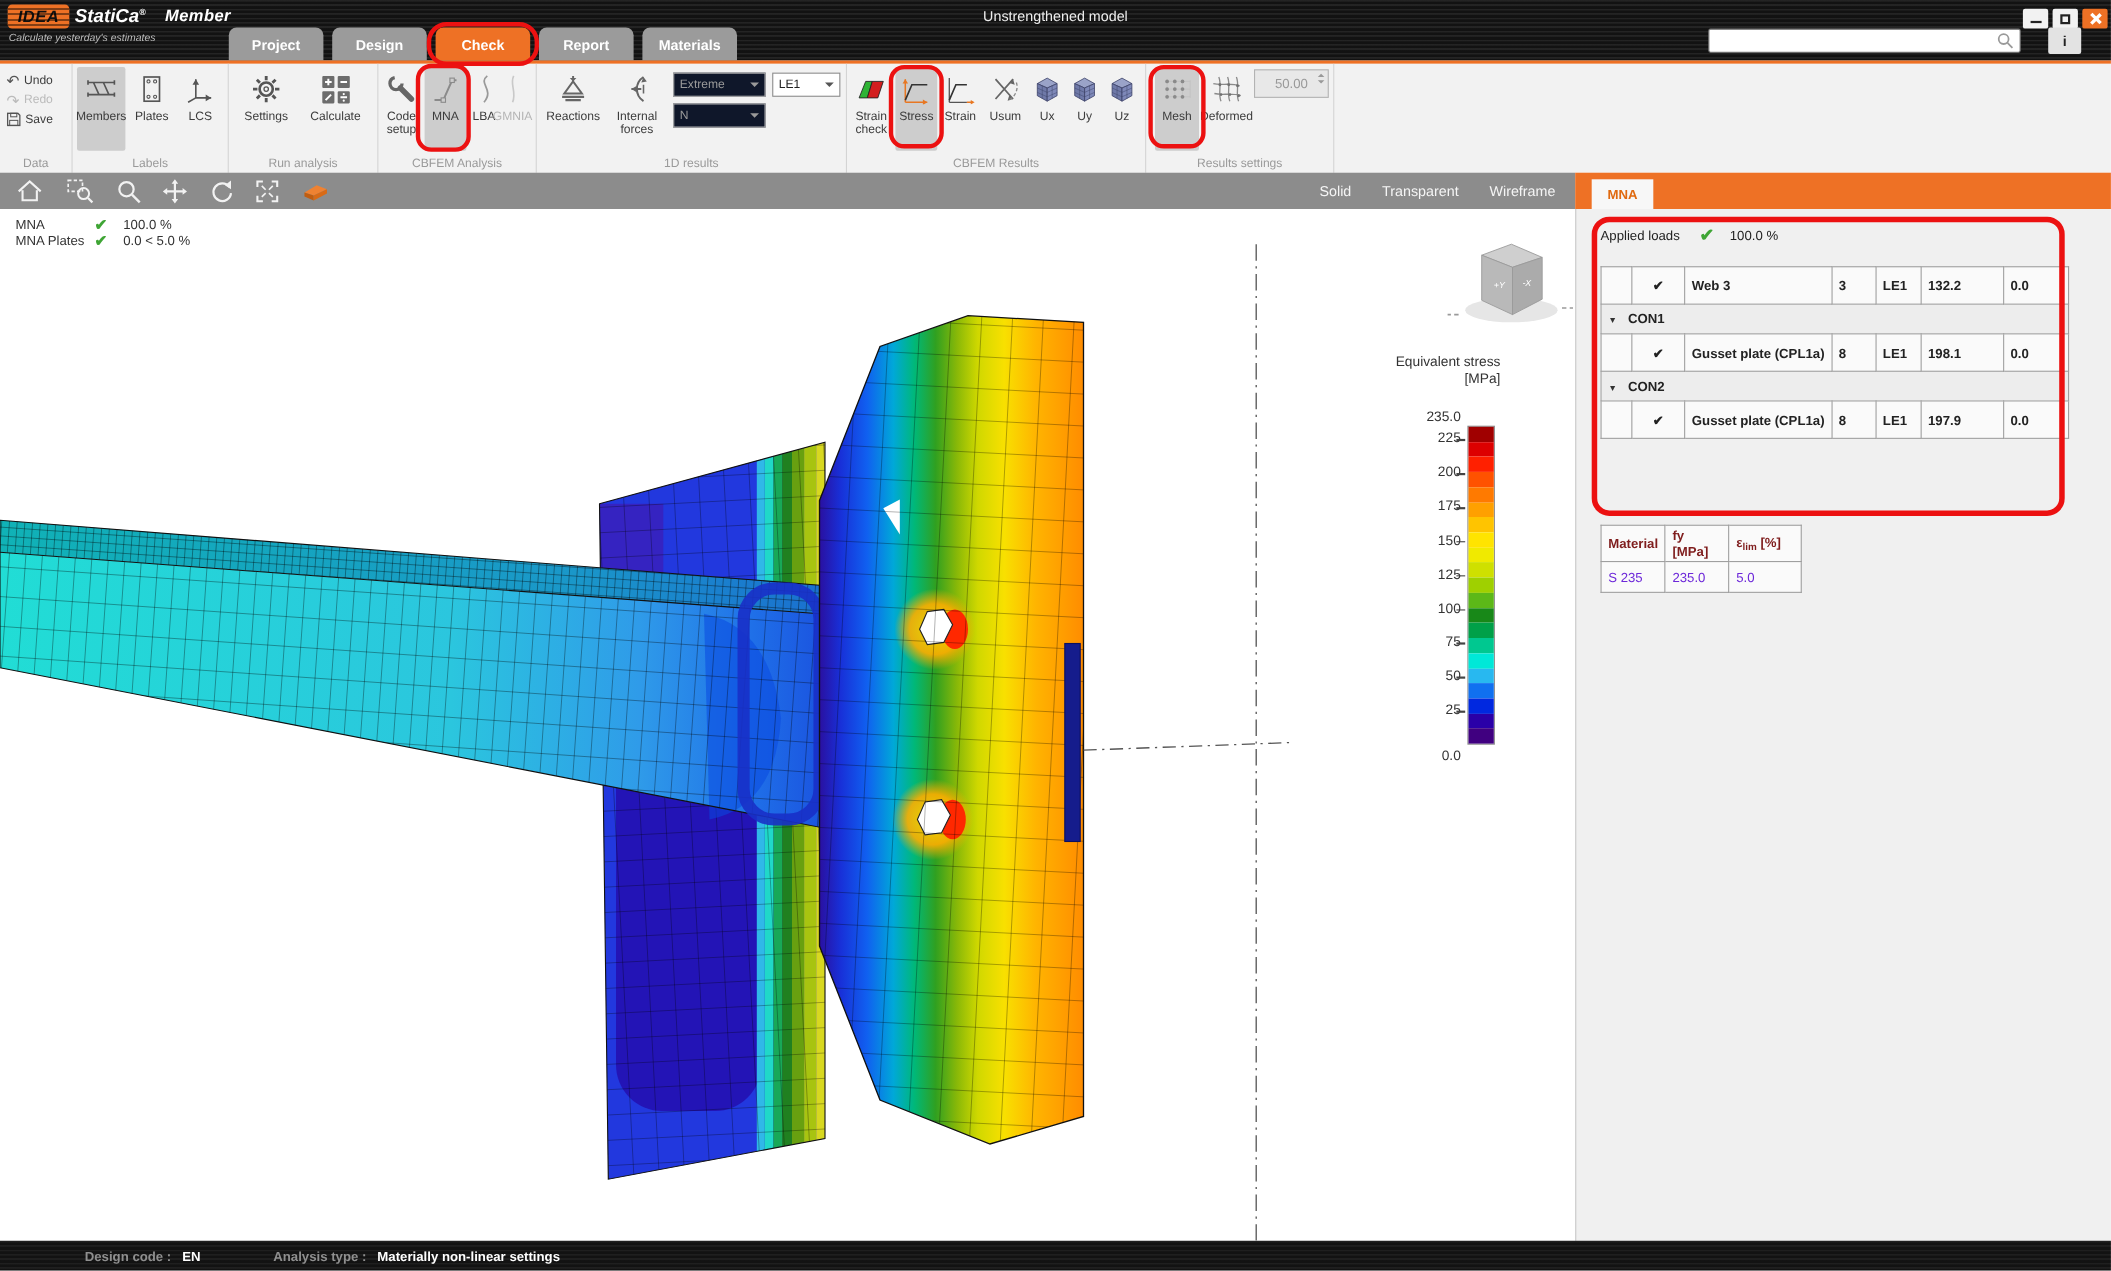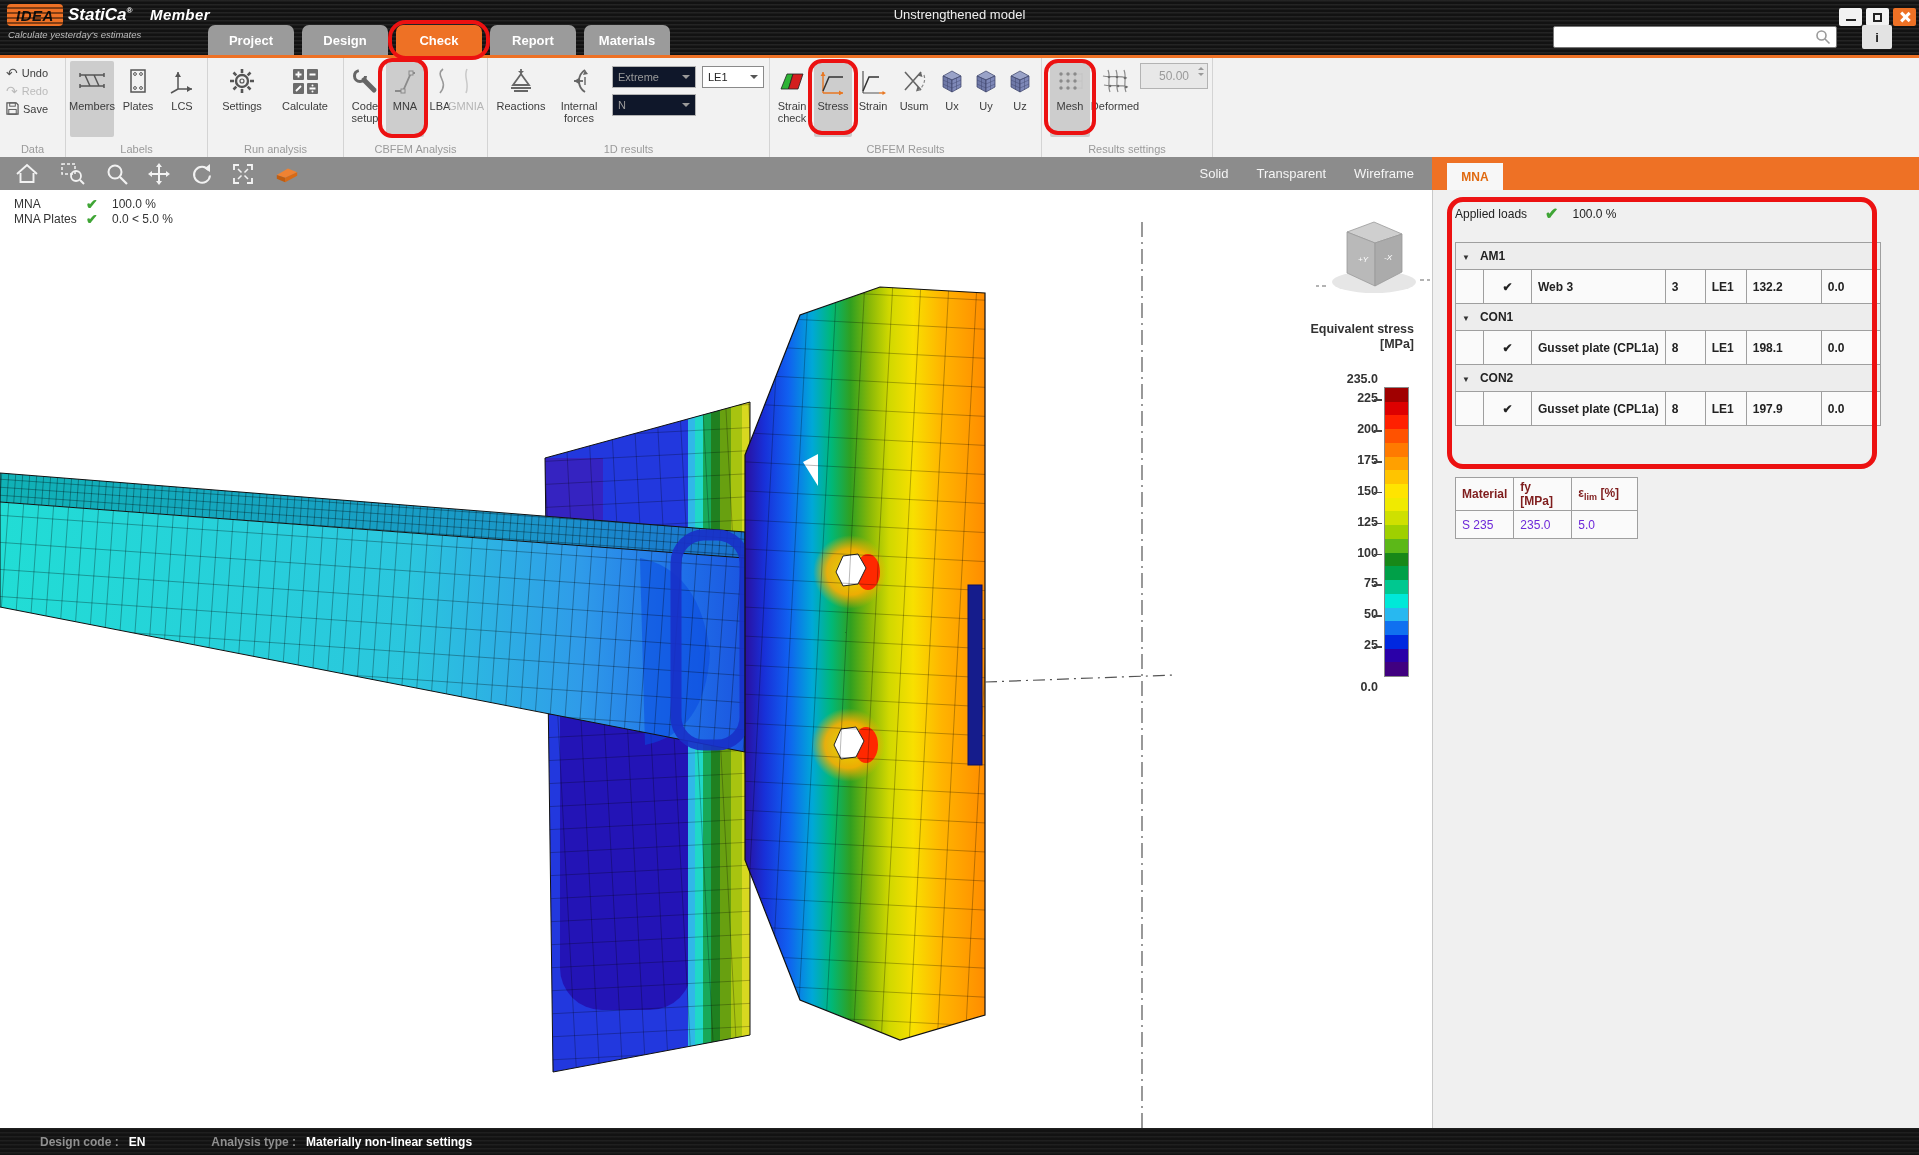--- a/index.html
+++ b/index.html
@@ -76,21 +76,21 @@
     color:#e06a10; font-size:12px; font-weight:bold; }
 
   
   #viewport { position:absolute; left:0; top:190px; width:1432px; height:938px; background:#fff; overflow:hidden; }
   #overlay-status { position:absolute; left:14px; top:6px; font-size:12px; color:#333; }
   #overlay-status .row { display:flex; align-items:center; height:15px; }
   #overlay-status .lab { width:72px; }
   #overlay-status .chk { color:#3fa535; font-size:14px; width:26px; font-weight:bold; }
 
   
-  #legend { position:absolute; left:1276px; top:132px; width:142px; font-size:12.5px; color:#333;font-weight:bold; }
+  #legend { position:absolute; left:1226px; top:132px; width:142px; font-size:12.5px; color:#333; }
   #legend .t1,#legend .t2 { text-align:right; padding-right:4px; line-height:15px; }
   #legend-bar { position:absolute; left:108px; top:65px; width:25px; height:290px; display:flex; flex-direction:column; border:0.5px solid #888; }
   #legend-bar div { width:100%; }
   .lmax { position:absolute; right:40px; top:50px; }
   .lmin { position:absolute; right:40px; top:358px; }
   .ltick { position:absolute; right:40px; width:40px; text-align:right; font-size:12.5px; color:#333; }
   .lmark { position:absolute; left:98px; width:8px; height:1.5px; background:#444; }
 
   
   #rightpanel { position:absolute; left:1432px; top:190px; width:487px; height:938px; background:#f0f0f0; border-left:1px solid #c9c9c9; }
@@ -705,23 +705,20 @@
     <colgroup>
         <col style="width:28px">
         <col style="width:48px">
         <col style="width:124px">
         <col style="width:40px">
         <col style="width:41px">
         <col style="width:75px">
         <col style="width:59px">
       </colgroup>
     <tbody>
-    <tr class="grp">
-          <td colspan="7"><span class="tri">▼</span><span>AM1</span></td>
-        </tr>
     <tr>
       <td></td>
           <td class="chkcell">✔</td>
       <td>Web 3</td>
       <td>3</td>
       <td>LE1</td>
       <td>132.2</td>
       <td>0.0</td>
     </tr>
     <tr class="grp">
@@ -768,17 +765,17 @@
       <td>235.0</td>
       <td>5.0</td>
     </tr>
   </tbody>
     </table>
 
   <div class="ring" style="left:14px; top:7px; width:430px; height:272px; border:5px solid #ec1111; border-radius:16px"></div>
 </div>
 
 <div id="statusbar">
-  <span class="lab" style="margin-left:40px">Design code :</span>
+  <span class="lab" style="margin-left:77px">Design code :</span>
   <span class="val" style="margin-left:10px">EN</span>
   <span class="lab" style="margin-left:66px">Analysis type :</span>
   <span class="val" style="margin-left:10px">Materially non-linear settings</span>
 </div>
 
 </body></html>

